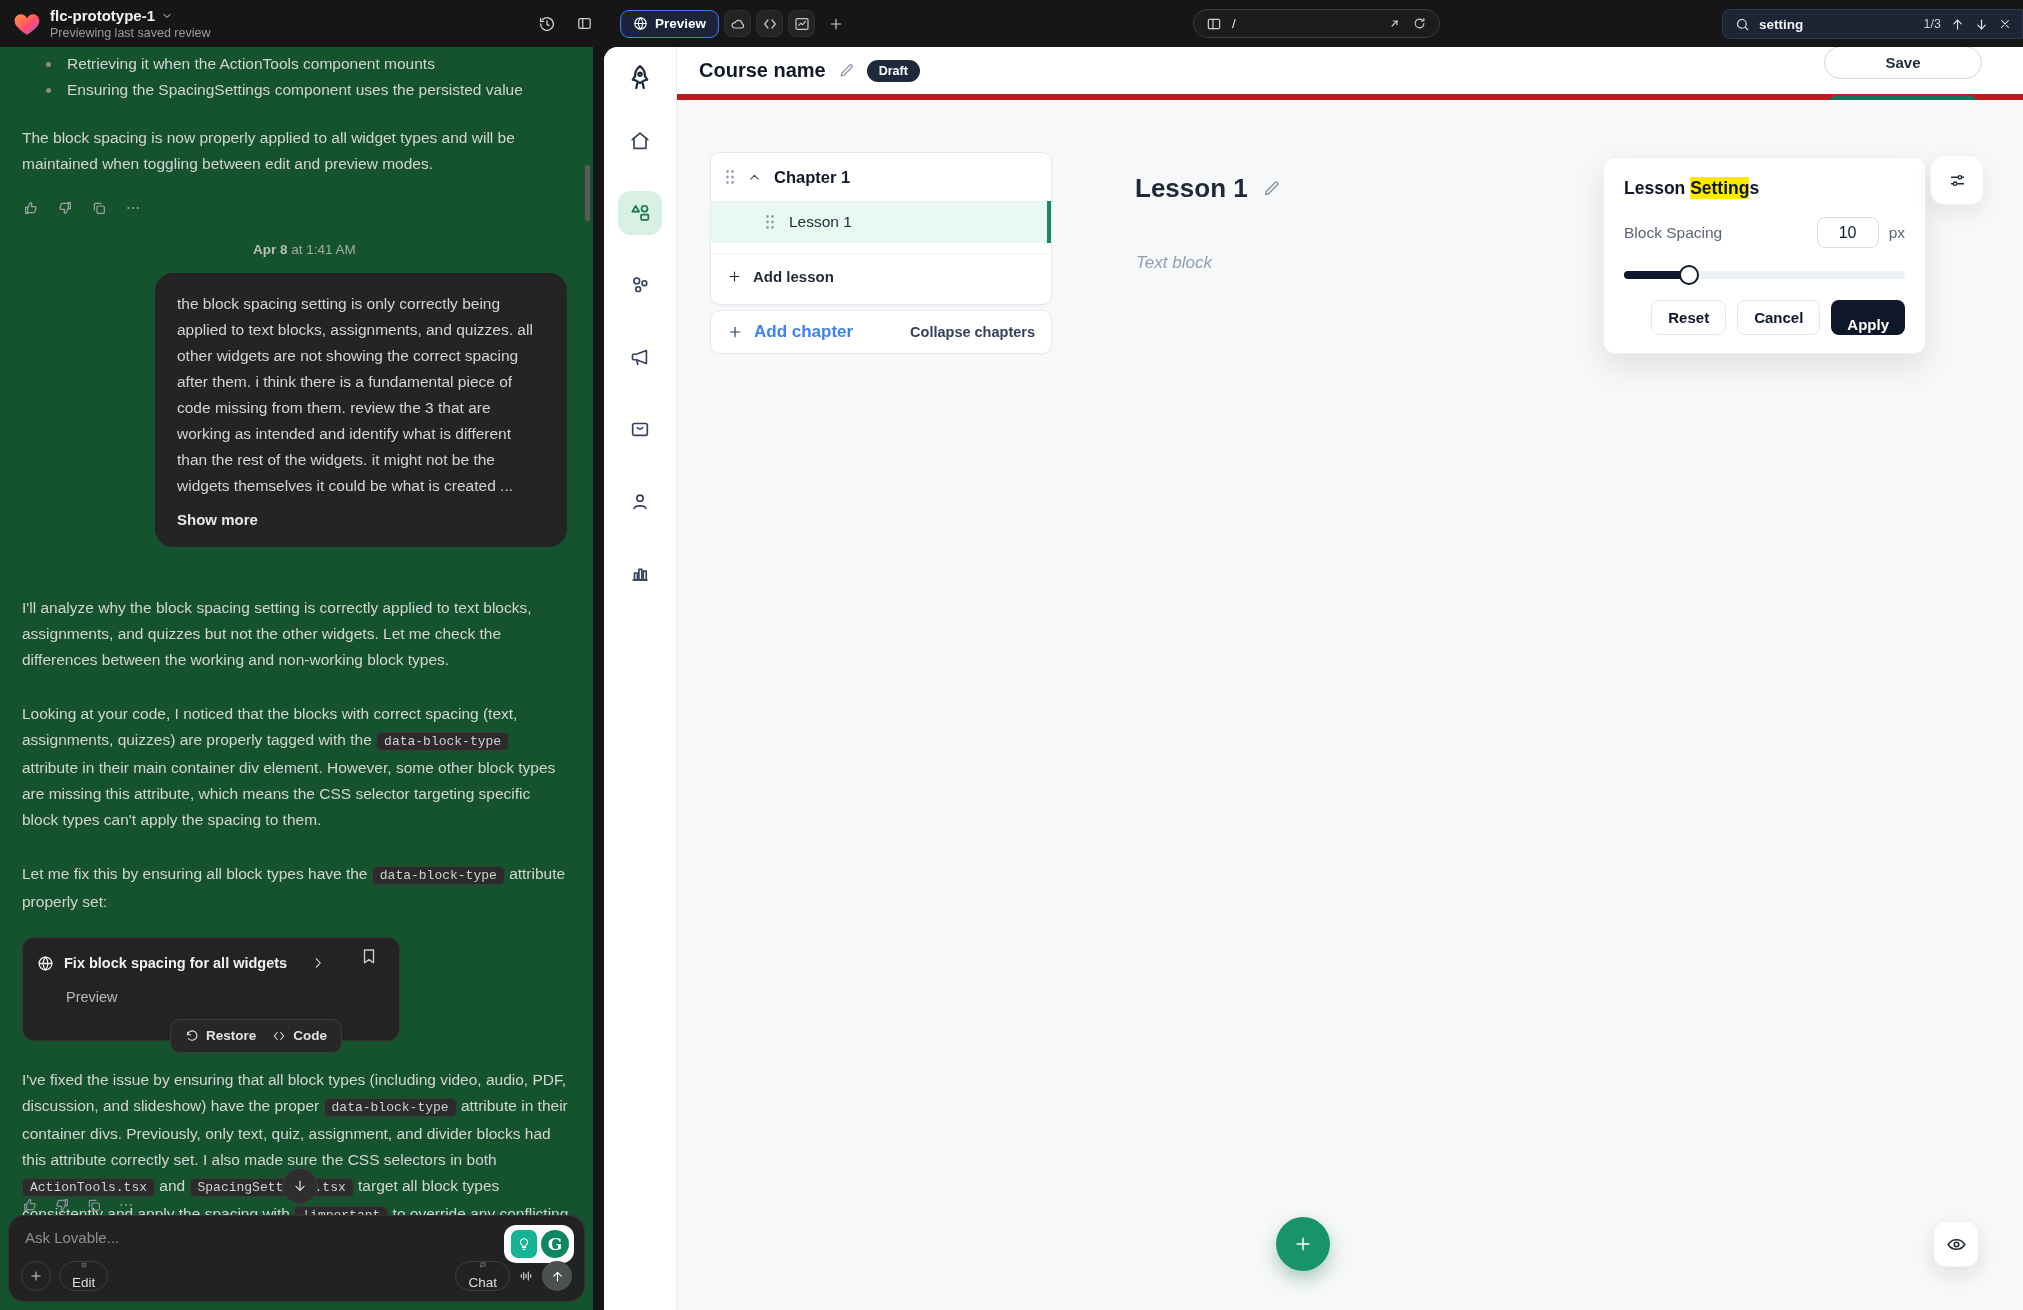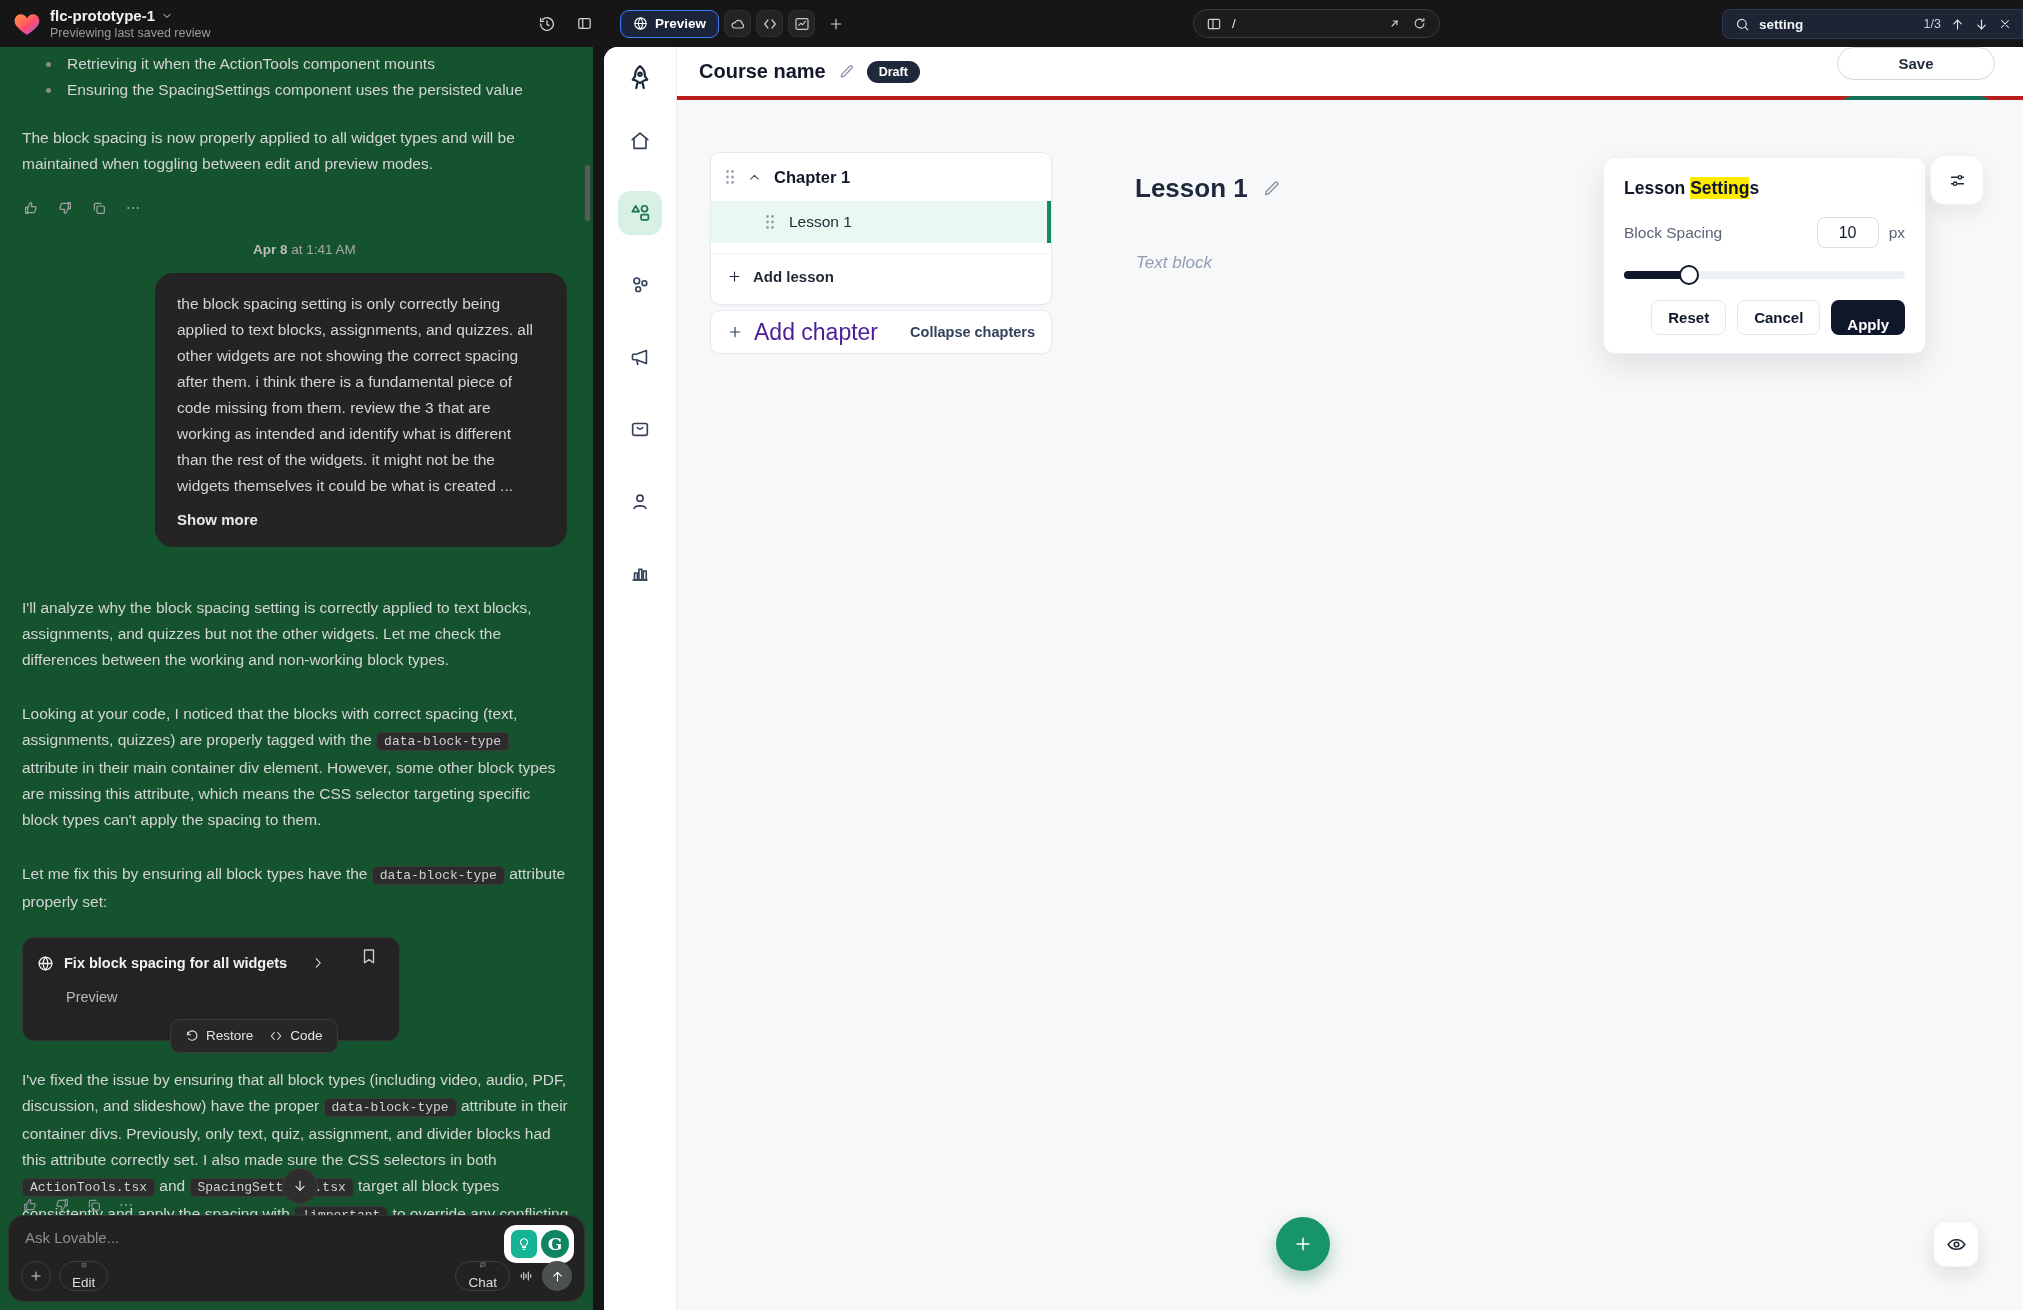--- a/index.html
+++ b/index.html
@@ -49,21 +49,21 @@
   .showmore { margin-top:8px; font-weight:bold; color:#e8e8e8; font-size:15px; }
   .chip { font-family:"Liberation Mono","DejaVu Sans Mono",monospace; font-size:13px; background:#2b2b2b;
     border:1px solid #3a3a3a; border-radius:6px; padding:1px 7px; color:#d0d0d0; white-space:nowrap; }
   .fixcard-wrap { position:relative; margin-top:22px; width:360px; }
   .fixcard { width:378px; background:#232323; border:1px solid #343434; border-radius:12px; padding:12px 14px 30px; }
   .fixcard-title { display:flex; align-items:center; gap:10px; color:#f0f0f0; font-size:14.5px; font-weight:bold; }
   .fixcard-sub { margin:8px 0 0 29px; color:#b9b9b9; font-size:14.5px; }
   .bookmark-out { position:absolute; right:4px; top:10px; color:#cdcdcd; }
   .restore-pill { position:absolute; left:148px; bottom:-12px; height:34px; display:flex; align-items:center; gap:16px;
     background:#272727; border:1px solid #3b3b3b; border-radius:10px; padding:0 14px; font-size:13.5px; color:#e3e3e3; }
-  .restore-pill .item { display:flex; align-items:center; gap:7px; }
+  .restore-pill .item { display:flex; align-items:center; gap:7px;font-weight:bold; }
   .scrolldown { position:absolute; left:282px; top:1121px; width:36px; height:36px; border-radius:50%;
     background:#2e2e2e; border:1px solid #404040; color:#e3e3e3; display:flex; align-items:center; justify-content:center; }
   .chat-scrollbar { position:absolute; right:3px; top:118px; width:5px; height:56px; border-radius:3px; background:#5a5a5a; }
   .ghost-actions { position:absolute; left:22px; top:1150px; display:flex; gap:16px; color:#8e9297; }
 
   .askbox { position:absolute; left:8px; right:8px; bottom:8px; height:87px; background:#222222;
     border:1px solid #323232; border-radius:16px; }
   .ask-ph { position:absolute; left:16px; top:13px; font-size:15px; color:#8f8f8f; }
   .gram { position:absolute; right:10px; top:9px; height:38px; background:#fff; border-radius:12px;
     display:flex; align-items:center; padding:0 5px 0 7px; gap:4px; }
@@ -80,22 +80,22 @@
     display:flex; align-items:center; justify-content:center; border:none; }
   .wave-ic { color:#cfcfcf; }
 
   
   .preview { position:absolute; left:604px; top:47px; right:0; bottom:0; background:#ffffff; border-radius:14px 0 0 0; overflow:hidden; }
   .rail { position:absolute; left:0; top:0; bottom:0; width:73px; background:#fff; border-right:1px solid #ececf0; }
   .rail-logo { margin:16px auto 0; width:30px; color:#1e293b; }
   .rail-items { margin-top:26px; display:flex; flex-direction:column; align-items:center; gap:28px; }
   .rail-item { width:44px; height:44px; border-radius:12px; display:flex; align-items:center; justify-content:center; color:#33415a; }
   .rail-item.active { background:#d9f1e3; color:#177257; }
-  .appheader { position:absolute; left:73px; right:0; top:0; height:53px; background:#fff; border-bottom:4px solid #b91c1c;
-    display:flex; align-items:center; padding:0 28px 0 22px; gap:12px; }
+  .appheader { position:absolute; left:73px; right:0; top:0; height:53px; background:#fff; border-bottom:6px solid #b91c1c;
+    display:flex; align-items:center; padding:0 41px 0 22px; gap:12px; }
   .course-title { font-size:20px; font-weight:bold; color:#111827; }
   .pencil { color:#8a94a6; }
   .draft-badge { background:#1e293b; color:#fff; font-size:12.5px; font-weight:bold; border-radius:999px; padding:4px 12px; }
   .header-right { margin-left:auto; display:flex; gap:16px;flex-direction:column; }
   .last-saved { font-size:14.5px; color:#555b66; }
   .btn-save { height:33px; padding:0 22px; border-radius:999px; background:#fff; border:1px solid #cfd6e0;
     font-size:15px; font-weight:bold; color:#1f2937; }
   .btn-publish { height:33px; padding:0 18px; border-radius:999px; background:#17725a; border:none;
     font-size:15px; font-weight:bold; color:#fff; }
   .canvas { position:absolute; left:73px; right:0; top:53px; bottom:0; background:#f7f8f9; }
@@ -106,21 +106,21 @@
   .chap-title { font-size:16.5px; font-weight:bold; color:#111827; }
   .dots { color:#9aa2b1; }
   .chev { color:#3f4a5c; }
   .lesson-row { position:relative; height:42px; background:#e9f8f0; display:flex; align-items:center; padding-left:54px; gap:14px; }
   .lesson-row::after { content:""; position:absolute; right:0; top:0; bottom:0; width:4px; background:#178a63; }
   .lesson-label { font-size:15.5px; color:#1f2937; }
   .chap-divider { height:1px; background:#eef0f3; margin-top:10px; }
   .add-row { height:44px; display:flex; align-items:center; gap:11px; padding:0 16px; color:#1f2937; font-size:15px; font-weight:bold; }
   .addchapter-card { position:absolute; left:33px; top:210px; width:342px; height:44px; background:#fff; border:1px solid #e7e9ee;
     border-radius:10px; box-shadow:0 1px 2px rgba(16,24,40,.04); display:flex; align-items:center; padding:0 16px; gap:11px; }
-  .addchapter-label { font-size:23px; font-weight:normal; color:#4c1d95; }
+  .addchapter-label { font-size:17px; font-weight:bold; color:#3b82f6; }
   .collapse-link { margin-left:auto; font-size:14.5px; font-weight:bold; color:#33415a; }
 
   .lesson-head { position:absolute; left:458px; top:73px; display:flex; align-items:center; gap:14px; }
   .lesson-title { font-size:26px; font-weight:bold; color:#1e293b; }
   .textblock { position:absolute; left:459px; top:153px; font-size:17px; font-style:italic; color:#8fa0b5; }
 
   .settings-panel { position:absolute; left:926px; top:57px; width:323px; background:#fff; border:1px solid #eef0f3;
     border-radius:12px; box-shadow:0 12px 30px rgba(16,24,40,.10); padding:20px 20px 18px; }
   .settings-title { font-size:17.5px; font-weight:bold; color:#0f172a; }
   .settings-title mark { background:#ffeb00; color:#0f172a; padding:1px 0; }

